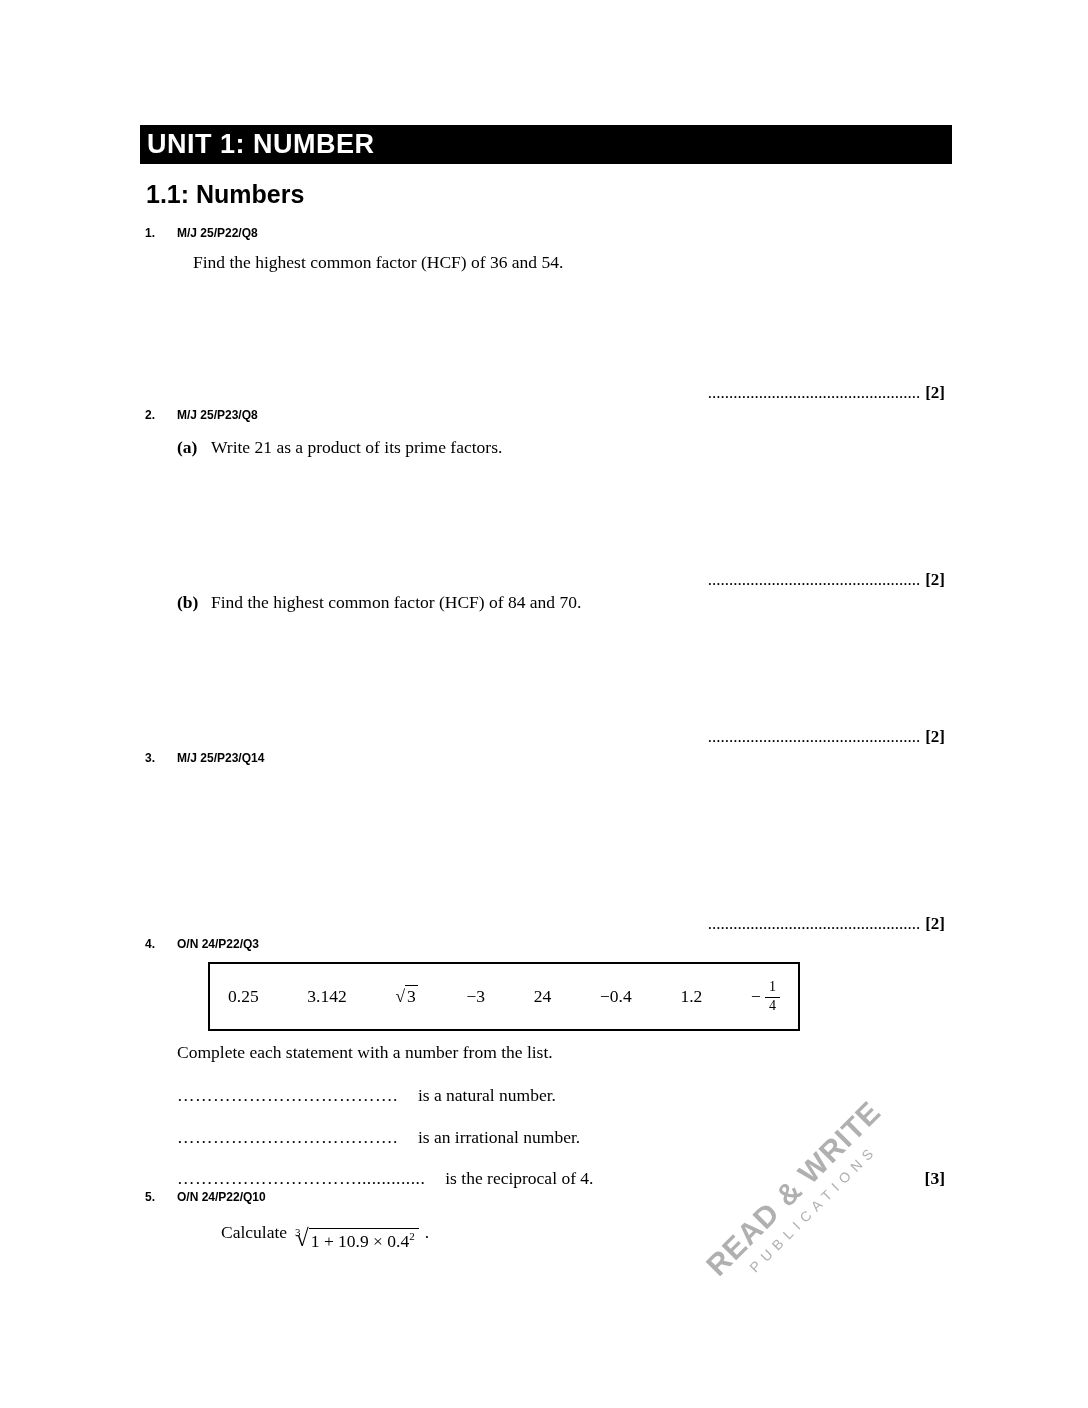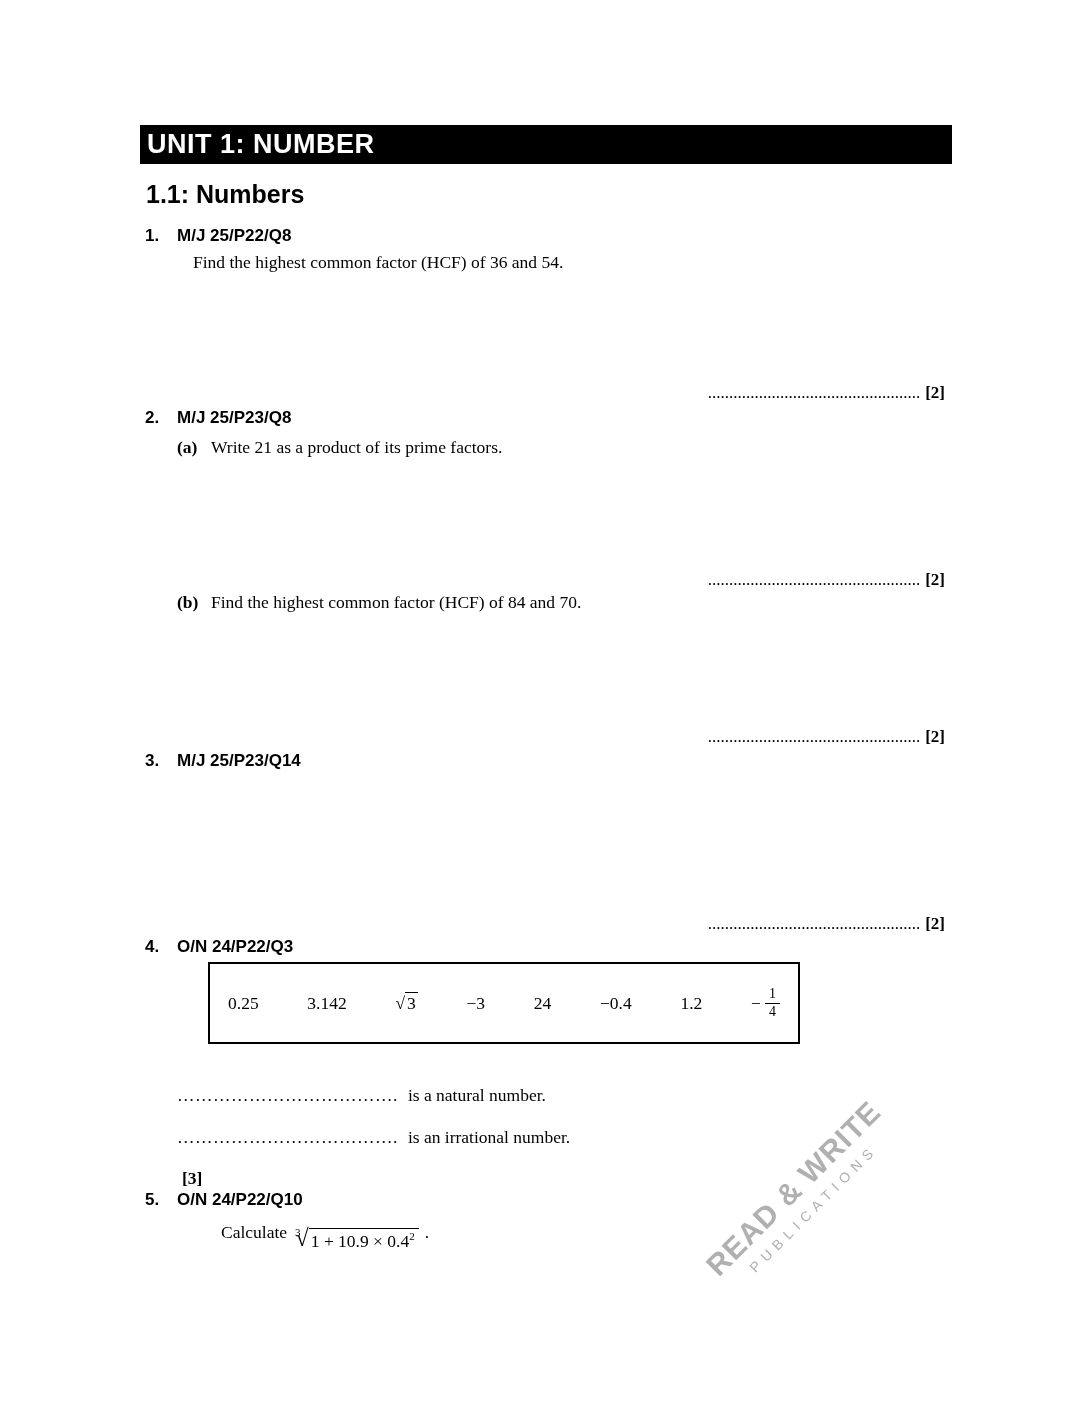--- a/index.html
+++ b/index.html
@@ -29,46 +29,46 @@
     font-weight:bold; font-size:27px; letter-spacing:0.5px; padding-left:7px;
   }
   
   .section-title {
     position:absolute; left:146px; top:180px;
     font-family:"Liberation Sans", sans-serif; font-weight:bold; font-size:25px;
   }
   
   .qhead {
     position:absolute; left:145px;
-    font-family:"Liberation Sans", sans-serif; font-weight:bold; font-size:17px;
+    font-family:"Liberation Sans", sans-serif; font-weight:bold; font-size:12px;
   }
   .qnum { display:inline-block; width:32px; }
   
   .qtext { position:absolute; left:177px; font-size:17.5px; }
   .plabel { display:inline-block; width:34px; font-weight:bold; }
   
   .ansline { position:absolute; right:143px; font-size:17px; white-space:nowrap; }
   .marks { font-weight:bold; margin-left:5px; }
   
   .numbox {
-    position:absolute; left:208px; top:962px; width:592px; height:82px;
+    position:absolute; left:208px; top:962px; width:592px; height:69px;
     border:2px solid #000; display:flex; align-items:center;
     justify-content:space-between; padding:0 18px; font-size:17.5px;
   }
   .sqrt-val { border-top:1.5px solid #000; padding:0 2px; }
   .fracwrap { display:inline-flex; align-items:center; }
   .frac { display:inline-flex; flex-direction:column; align-items:center;
           font-size:14px; line-height:1.15; margin-left:4px; }
   .fnum { border-bottom:1.2px solid #000; padding:0 4px 1px; }
   
   .stmt { position:absolute; left:177px; font-size:17.5px; white-space:nowrap; }
   .stmt-row { position:absolute; left:177px; right:143px; display:flex;
               justify-content:space-between; font-size:17.5px; white-space:nowrap; }
   .stmt .dots, .stmt-row .dots { letter-spacing:0.5px; }
-  .stmt-text { margin-left:10px; }
+  .stmt-text { margin-left:20px; }
   
   .exp { font-size:11px; vertical-align:super; line-height:0; }
   .mathterm { margin:0 10px; }
   .mathterm-tail { margin-right:2px; }
   .cbrt { display:inline-flex; align-items:flex-start; margin-left:8px; }
   .cbrt .idx { font-size:11px; position:relative; top:-2px; margin-right:-5px; }
   .cbrt .rad { font-size:24px; line-height:20px; }
   .cbrt .vinc { border-top:1.6px solid #000; padding:2px 4px 0 2px; }
   .tail { margin-left:6px; }
   
@@ -144,27 +144,29 @@
       <span>−0.4</span>
       <span>1.2</span>
       <span class="fracwrap">
           <span>−</span>
           <span class="frac">
             <span class="fnum">1</span>
             <span>4</span>
           </span>
         </span>
     </div>
+    <div class="qtext" style="top:1042px;">Complete each statement with a number from the list.</div>
     <div class="stmt" style="top:1085px;">
       <span class="dots">……………………………….</span><span class="stmt-text">is a natural number.</span>
     </div>
     <div class="stmt" style="top:1127px;">
       <span class="dots">……………………………….</span><span class="stmt-text">is an irrational number.</span>
     </div>
     <div class="stmt-row" style="top:1168px;">
+      <span><span class="dots">…………………………..............</span><span class="stmt-text">is the reciprocal of 4.</span></span>
       <span class="marks">[3]</span>
     </div>
 
     <div class="qhead" style="top:1190px;">
       <span class="qnum">5.</span><span>O/N 24/P22/Q10</span>
     </div>
     <div class="qtext" style="top:1222px;margin-left:44px;">
       <span>Calculate</span><span class="cbrt">
           <sup class="idx">3</sup>
           <span class="rad">√</span>

